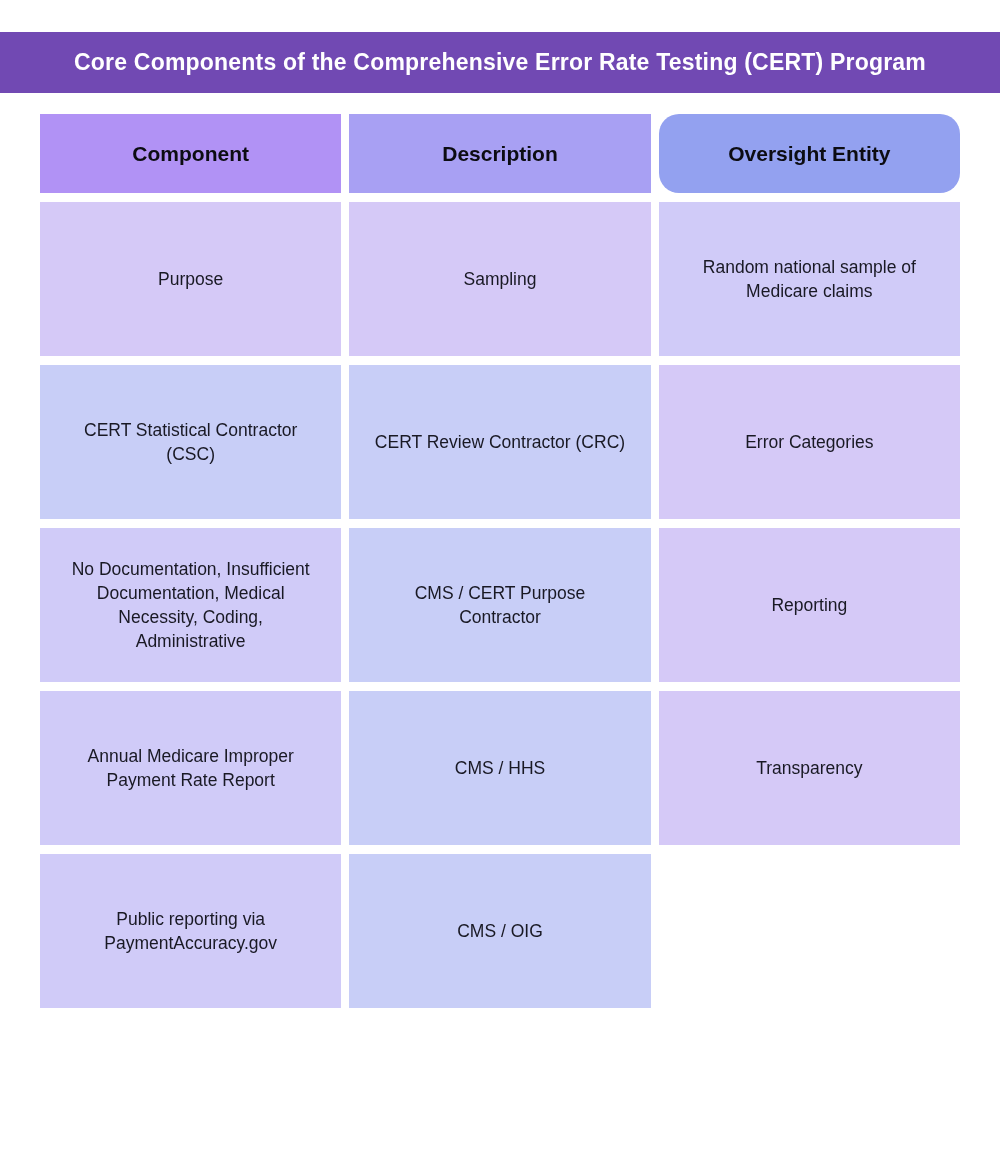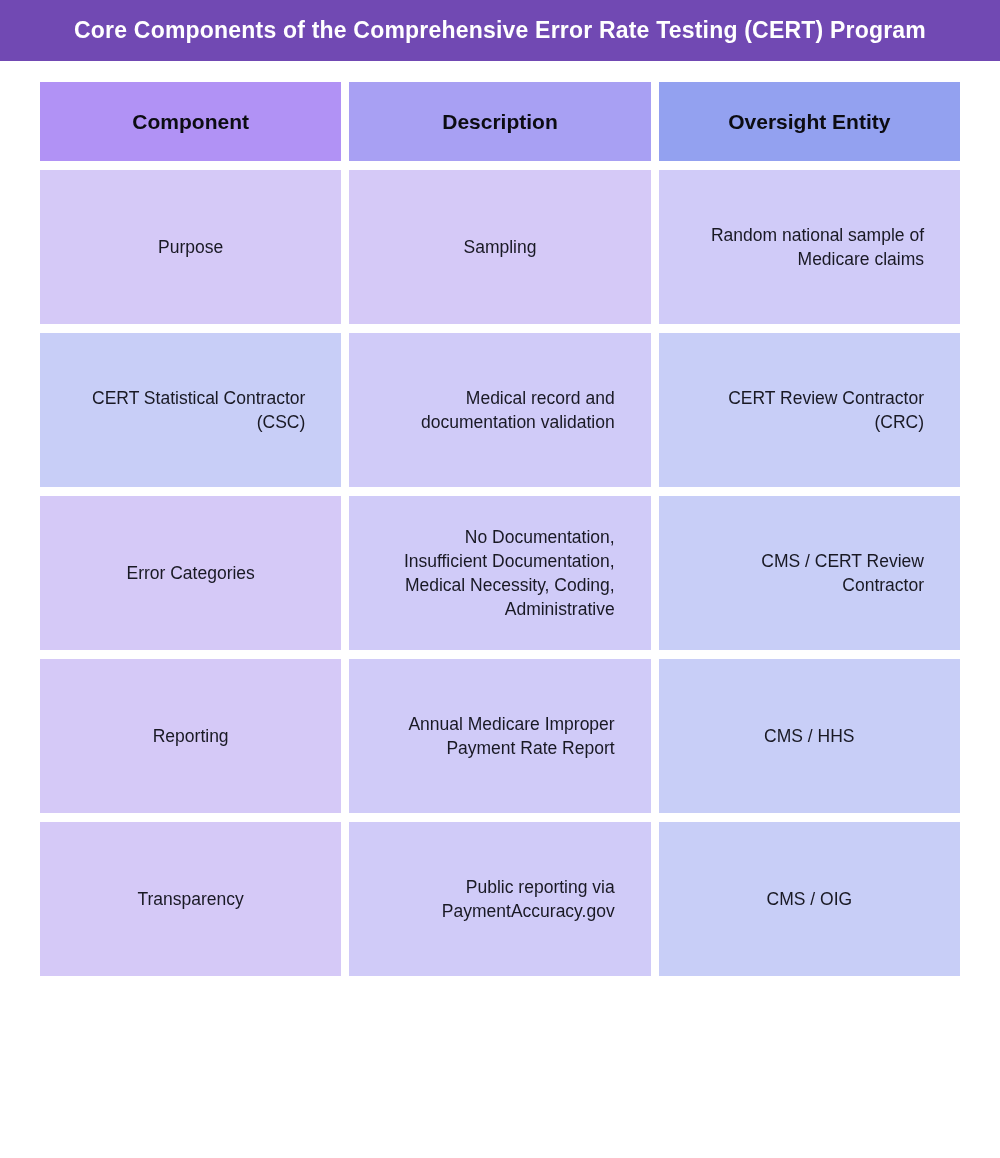--- a/index.html
+++ b/index.html
@@ -7,20 +7,21 @@
     padding: 0;
     background: #ffffff;
     width: 1000px;
     font-family: "Liberation Sans", sans-serif;
   }
   .page {
     width: 1000px;
     height: 1030px;
     position: relative;
     background: #ffffff;
+    margin-top: 32px;
   }
   .banner {
     width: 100%;
     height: 61px;
     background: var(--banner-bg, #7149b3);
     display: flex;
     align-items: center;
     justify-content: center;
   }
   .banner-title {
@@ -35,37 +36,37 @@
     margin: 21px 40px 0 40px;
     display: grid;
     grid-template-columns: 1fr 1fr 1fr;
     grid-template-rows: 79px repeat(6, 154px);
     gap: 9px 8px;
   }
   .hcell, .cell {
     display: flex;
     align-items: center;
     justify-content: center;
-    text-align: right;
-    padding: 6px 36px;
+    text-align: center;
+    padding: 6px 24px;
     box-sizing: border-box;
   }
   .hcell {
     font-weight: bold;
     font-size: 21px;
     color: #0c0c12;
   }
   .cell {
     font-size: 17.5px;
     line-height: 1.38;
     color: #191924;
   }
   .h1 { background: var(--col1-header, #b192f5); }
   .h2 { background: var(--col2-header, #a8a0f3); }
-  .h3 { background: var(--col3-header, #93a1f0); }
+  .h3 { background: var(--col3-header, #93a1f0); border-radius: 20px; }
   .b1 { background: var(--col1-cell, #d5c9f7); }
   .b2 { background: var(--col2-cell, #d0cbf8); }
   .b3 { background: var(--col3-cell, #c8cef7); }
 </style>
 </head>
 <body>
 
 <div class="page">
 
   <div class="banner">
@@ -77,26 +78,25 @@
     <div class="hcell h1">Component</div>
     <div class="hcell h2">Description</div>
     <div class="hcell h3">Oversight Entity</div>
 
     <div class="cell b1">Purpose</div>
 
     <div class="cell b1">Sampling</div>
     <div class="cell b2">Random national sample of Medicare claims</div>
     <div class="cell b3">CERT Statistical Contractor (CSC)</div>
 
-    <div class="cell b2">Medical record and documentation validation</div>
     <div class="cell b3">CERT Review Contractor (CRC)</div>
 
     <div class="cell b1">Error Categories</div>
     <div class="cell b2">No Documentation, Insufficient Documentation, Medical Necessity, Coding, Administrative</div>
-    <div class="cell b3">CMS / CERT Review Contractor</div>
+    <div class="cell b3">CMS / CERT Purpose Contractor</div>
 
     <div class="cell b1">Reporting</div>
     <div class="cell b2">Annual Medicare Improper Payment Rate Report</div>
     <div class="cell b3">CMS / HHS</div>
 
     <div class="cell b1">Transparency</div>
     <div class="cell b2">Public reporting via PaymentAccuracy.gov</div>
     <div class="cell b3">CMS / OIG</div>
 
   </div>

